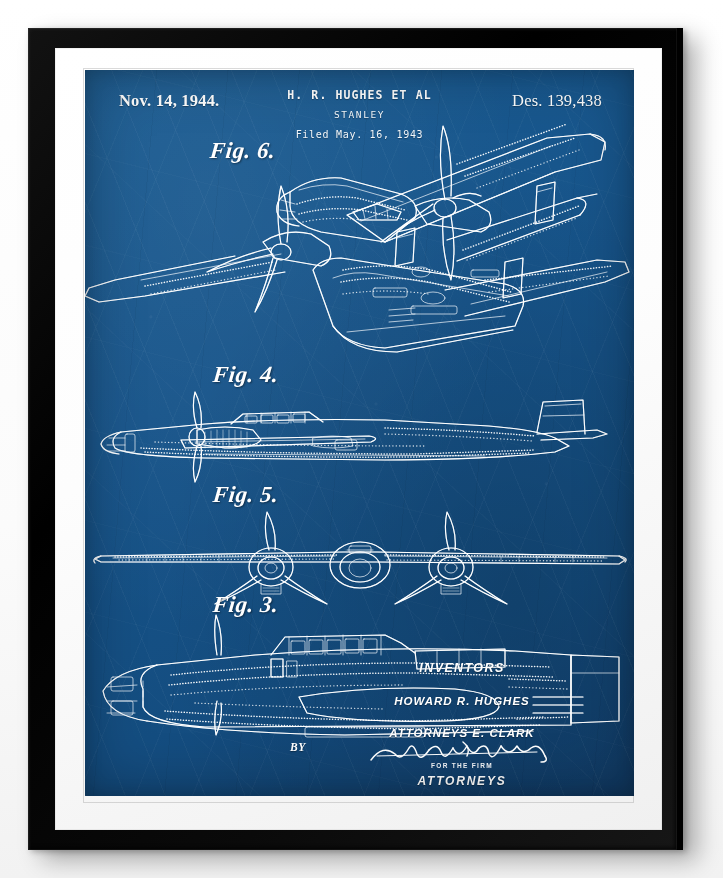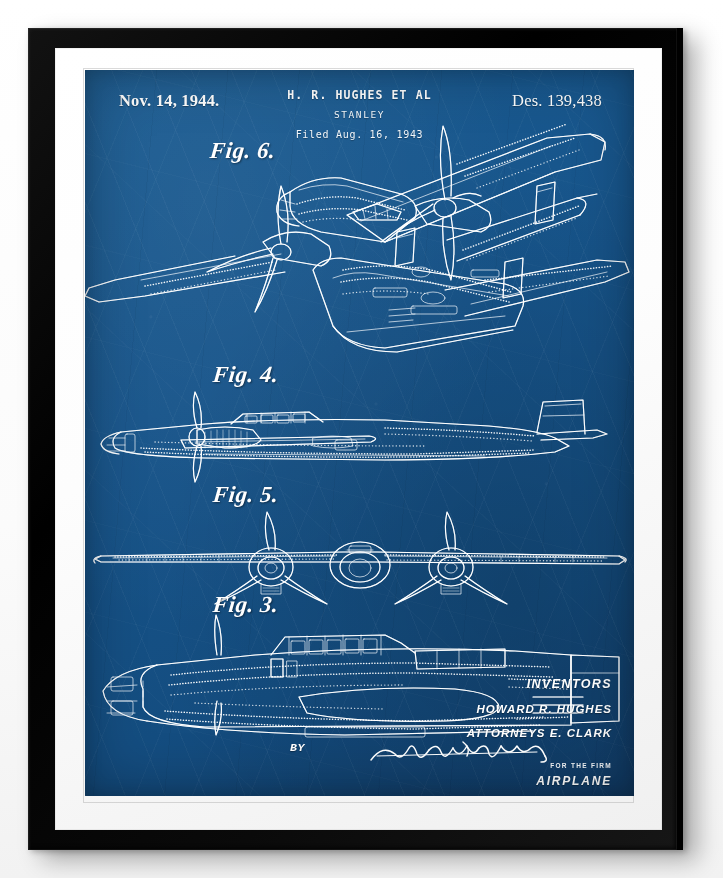--- a/index.html
+++ b/index.html
@@ -137,42 +137,42 @@
       filter:drop-shadow(0 0 0.6px rgba(255,255,255,0.5));}
   .ln-t{fill:none;stroke:#f3f8fc;stroke-width:0.7;stroke-linecap:round;}
   .ln-h{fill:none;stroke:#eef5fb;stroke-width:0.55;stroke-linecap:round;opacity:.9;}
   .stip{stroke:#ffffff;stroke-width:1.5;stroke-linecap:round;
         stroke-dasharray:0.2 2.6;fill:none;opacity:.95;}
   .stip2{stroke:#ffffff;stroke-width:1.3;stroke-linecap:round;
         stroke-dasharray:0.2 3.2;fill:none;opacity:.8;}
 
   
   .sig{
-    position:absolute;right:22px;bottom:8px;width:300px;text-align:right;
+    position:absolute;right:22px;bottom:8px;width:300px;text-align:center;
     color:#ffffff;
   }
   .sig-head{
     font-family:"Liberation Sans", sans-serif;font-weight:bold;font-style:italic;
     font-size:12.5px;letter-spacing:1.4px;
     text-shadow:0 1px 1px rgba(0,0,0,.35);
   }
   .sig-name{
     font-family:"Liberation Sans", sans-serif;font-weight:bold;font-style:italic;
-    font-size:11.5px;letter-spacing:1.0px;margin-top:12px;
+    font-size:11.5px;letter-spacing:1.0px;margin-top:20px;
     text-shadow:0 1px 1px rgba(0,0,0,.35);
   }
   .sig-firm{
     position:relative;
     font-family:"Liberation Sans", sans-serif;font-weight:bold;font-style:italic;
     font-size:11.5px;letter-spacing:.7px;margin-top:2px;
     text-shadow:0 1px 1px rgba(0,0,0,.35);
   }
   .sig-by{
     position:absolute;left:-22px;top:0;
-    font-family:Liberation Mono, monospace;font-weight:bold;font-style:italic;
+    font-family:Liberation Serif, serif;font-weight:bold;font-style:italic;
     font-size:11.5px;letter-spacing:.7px;
   }
   .sig-script{height:26px;margin-top:-1px;position:relative;}
   .sig-script svg{position:absolute;left:50%;top:0;transform:translateX(-50%);}
   .sig-fortext{
     font-family:"Liberation Sans", sans-serif;font-weight:bold;
     font-size:6.5px;letter-spacing:1.3px;margin-top:-4px;opacity:.95;
   }
   .sig-att{
     font-family:"Liberation Sans", sans-serif;font-weight:bold;font-style:italic;
@@ -198,21 +198,21 @@
       <div class="tex1"></div>
       <div class="tex2"></div>
       <div class="tex3"></div>
 
       <div class="hdr">
         <div class="hdr-date">Nov. 14, 1944.</div>
         <div class="hdr-num">Des. 139,438</div>
         <div class="hdr-center">
           <div class="hdr-inv">H. R. HUGHES ET AL</div>
           <div class="hdr-title">STANLEY</div>
-          <div class="hdr-filed">Filed Aug. 16, 1943</div>
+          <div class="hdr-filed">Filed May. 16, 1943</div>
         </div>
       </div>
 
       <div class="figlbl" id="lbl6">Fig. 6.</div>
       <div class="fig" id="fig6">
         <svg viewBox="0 0 549 240" preserveAspectRatio="none">
           <g>
 
             <path class="ln" d="M262 95 L462 18 L505 14 L520 22 L516 40 L470 52 L300 122 Z"></path>
             <path class="ln-t" d="M300 122 L470 52"></path>
@@ -465,19 +465,19 @@
               <path d="M86 8 Q92 20 100 6 Q106 18 112 8"></path>
               <path d="M112 8 Q120 2 122 14 Q126 22 134 6"></path>
               <path d="M134 6 Q142 18 150 6 Q156 16 164 8 Q172 2 178 16"></path>
               <path d="M178 16 Q182 22 174 22"></path>
               <path d="M10 16 L170 12" stroke-width="1"></path>
               <path d="M96 2 Q104 8 100 16"></path>
             </g>
           </svg>
         </div>
         <div class="sig-fortext">FOR THE FIRM</div>
-        <div class="sig-att">AIRPLANE</div>
+        <div class="sig-att">ATTORNEYS</div>
       </div>
 
       <div class="vignette"></div>
     </div>
   </div>
 </div>
 
 </body></html>

